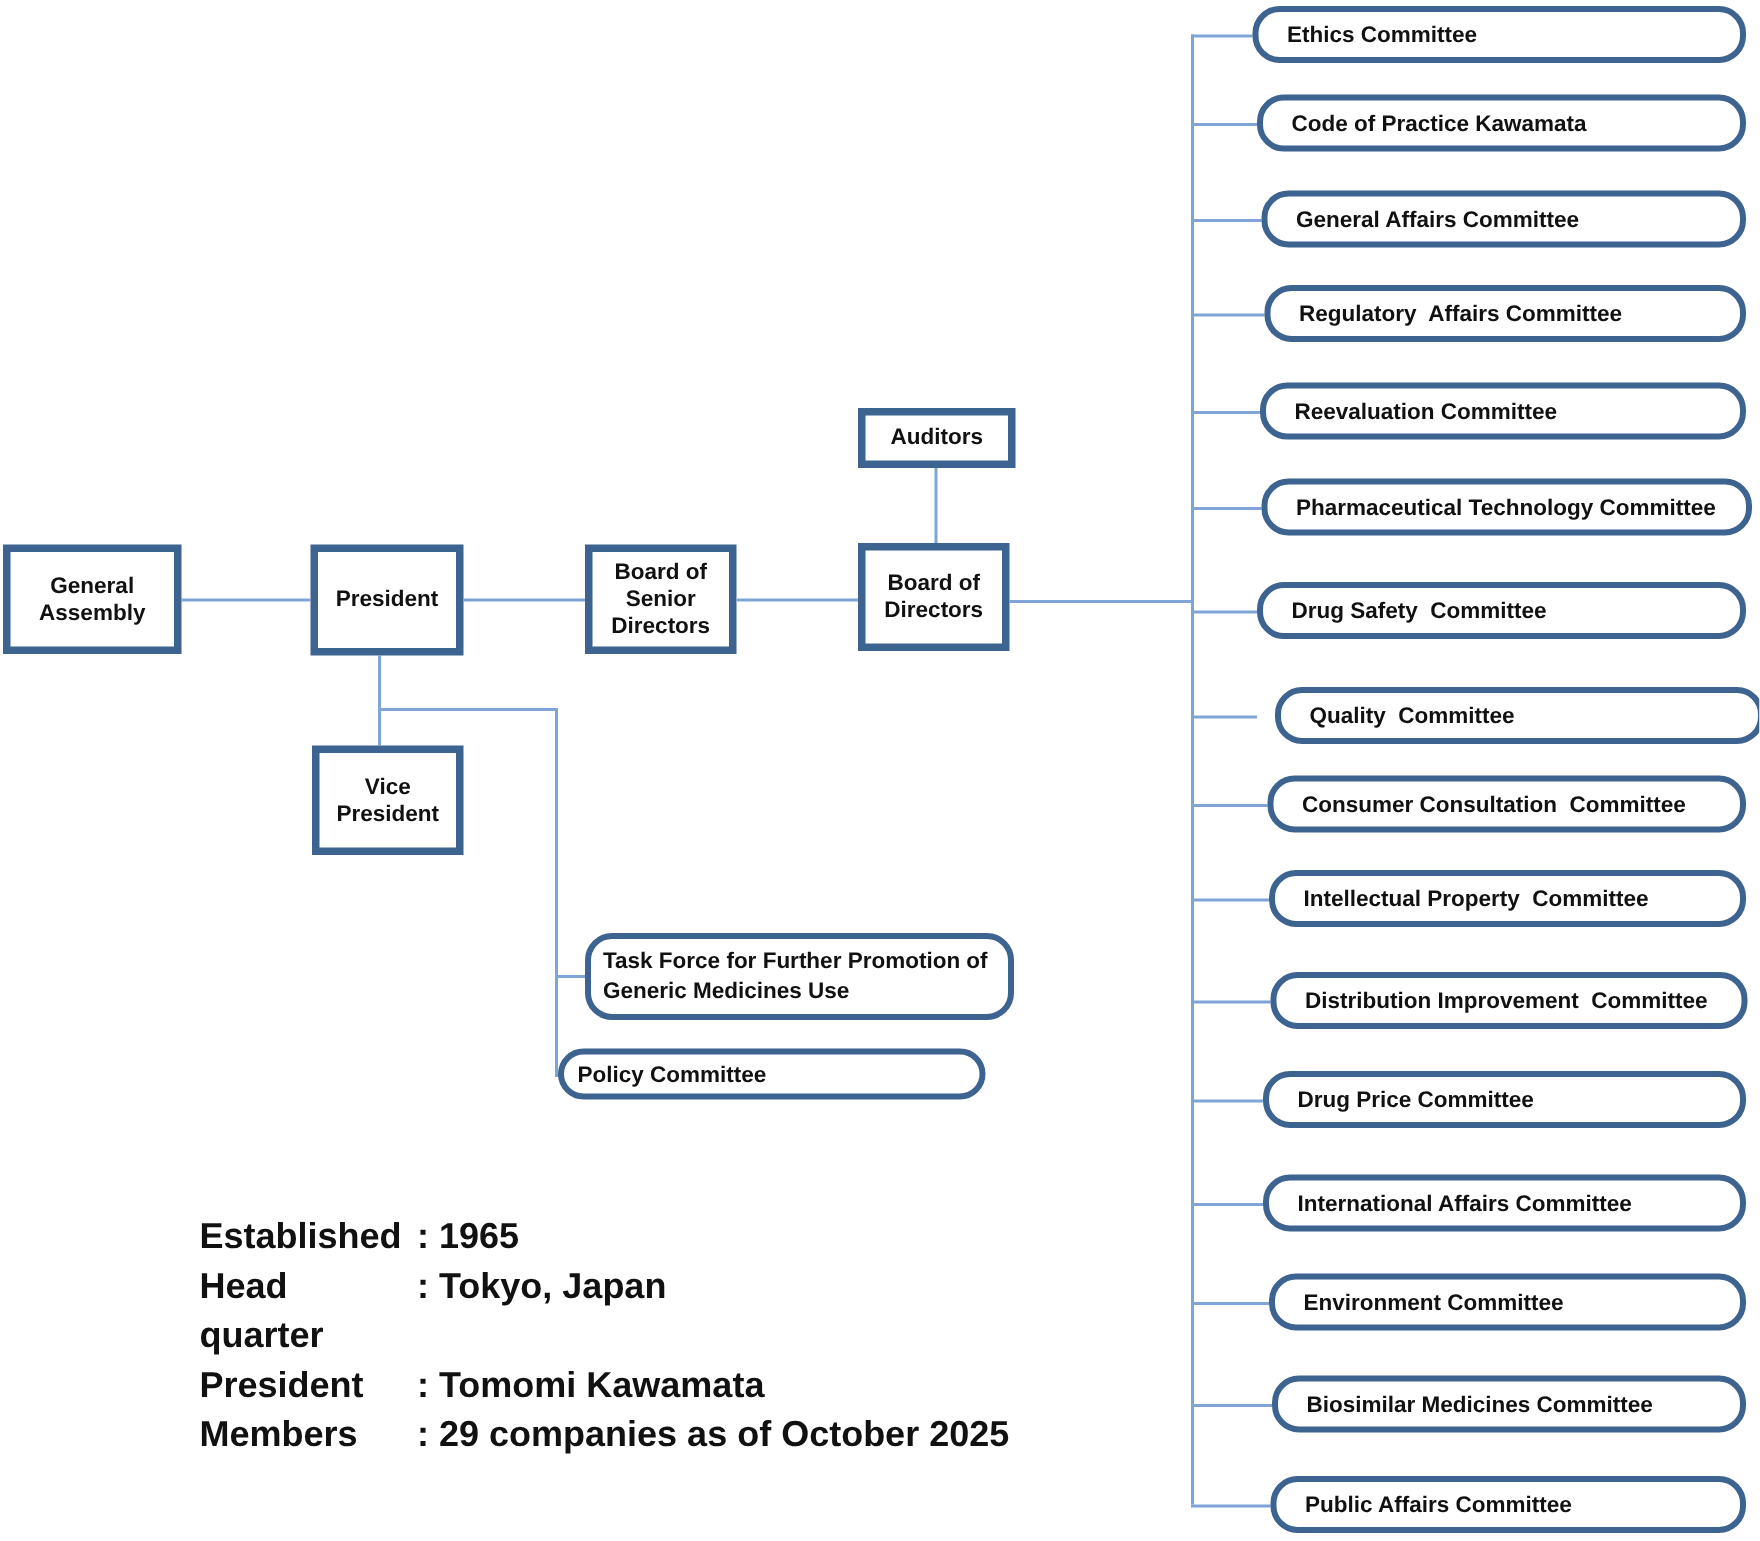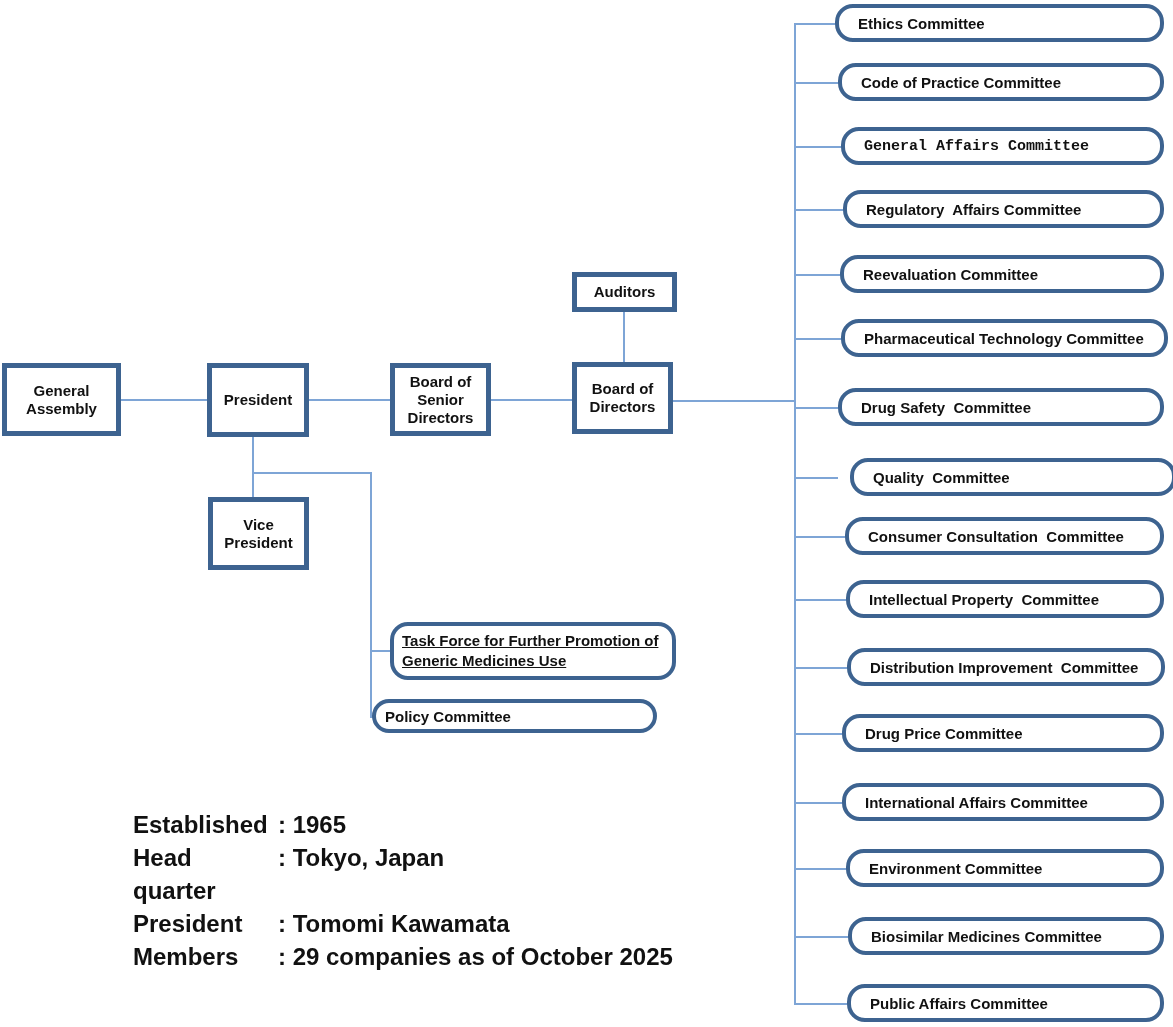--- a/index.html
+++ b/index.html
@@ -112,36 +112,36 @@
 Directors</div>
 
   <div class="node" style="left:572px;top:272px;width:105px;height:40px;">Auditors</div>
 
   <div class="node" style="left:572px;top:362px;width:101px;height:72px;">Board of
 Directors</div>
 
   <div class="node" style="left:208px;top:497px;width:101px;height:73px;">Vice
 President</div>
 
-  <div class="rbox tall" style="left:390px;top:622px;width:286px;height:58px;text-decoration:underline;">
+  <div class="rbox tall" style="left:390px;top:622px;width:286px;height:58px;">
     <span class="lbl">Task Force for Further Promotion of
 Generic Medicines Use</span>
   </div>
 
   <div class="rbox small" style="left:372px;top:699px;width:285px;height:34px;">
     <span class="lbl">Policy Committee</span>
   </div>
 
   <div class="rbox" style="left:835px;top:4px;width:329px;height:38px;">
       <span class="lbl">Ethics Committee</span>
     </div>
   <div class="rbox" style="left:838px;top:63px;width:326px;height:38px;">
-      <span class="lbl">Code of Practice Committee</span>
-    </div>
-  <div class="rbox" style="left:841px;top:127px;width:323px;height:38px;font-family:Liberation Mono, monospace;">
+      <span class="lbl">Code of Practice Kawamata</span>
+    </div>
+  <div class="rbox" style="left:841px;top:127px;width:323px;height:38px;">
       <span class="lbl">General Affairs Committee</span>
     </div>
   <div class="rbox" style="left:843px;top:190px;width:321px;height:38px;">
       <span class="lbl">Regulatory  Affairs Committee</span>
     </div>
   <div class="rbox" style="left:840px;top:255px;width:324px;height:38px;">
       <span class="lbl">Reevaluation Committee</span>
     </div>
   <div class="rbox" style="left:841px;top:319px;width:327px;height:38px;">
       <span class="lbl">Pharmaceutical Technology Committee</span>

